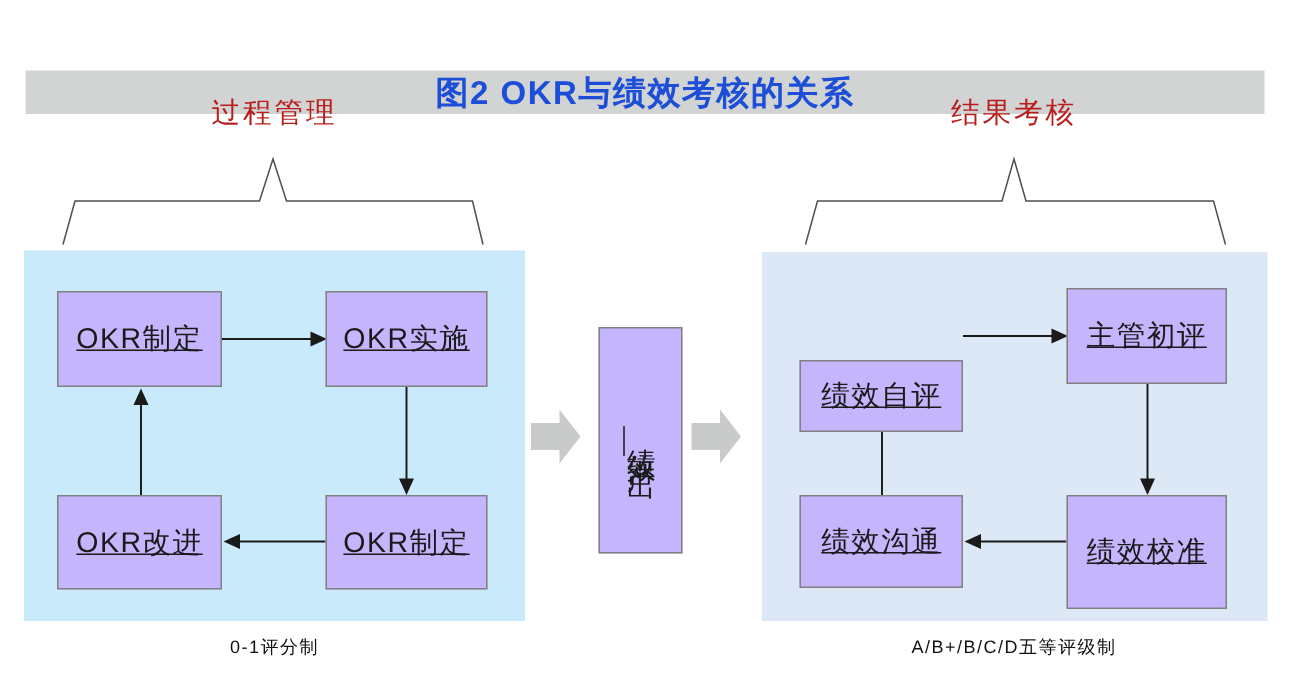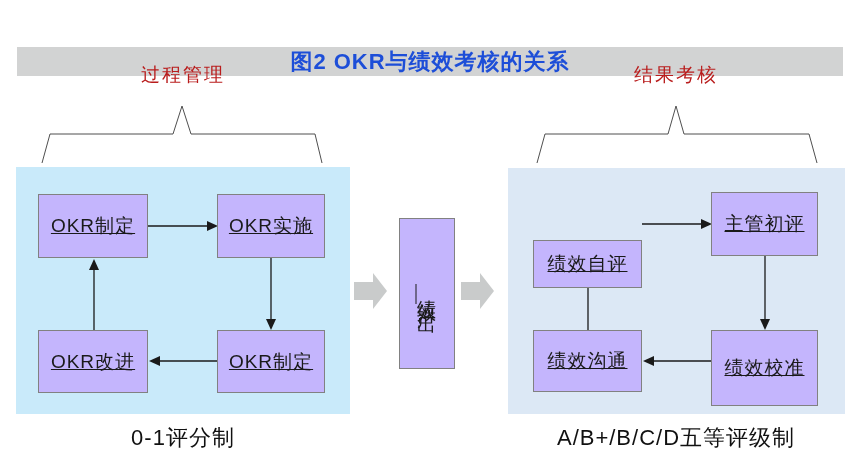--- a/index.html
+++ b/index.html
@@ -37,21 +37,21 @@
   #box-perf-comm{left:533px;top:330px;width:109px;height:62px;}
   #box-output{
     left:399px;top:218px;width:56px;height:151px;
   }
   #box-output .v-text{
     writing-mode:vertical-rl;text-orientation:upright;
     font-size:19px;letter-spacing:5px;line-height:1;color:#1a1a1a;
   }
   .section-footer{
     position:absolute;top:423px;text-align:center;
-    font-size:22px;color:#111;letter-spacing:1px;
+    font-size:12px;color:#111;letter-spacing:1px;
   }
   #footer-left{left:83px;width:200px;}
   #footer-right{left:526px;width:300px;}
   #connector-layer{position:absolute;left:0;top:0;width:860px;height:464px;}
 </style>
 </head>
 <body>
 
 <div id="canvas">
 

